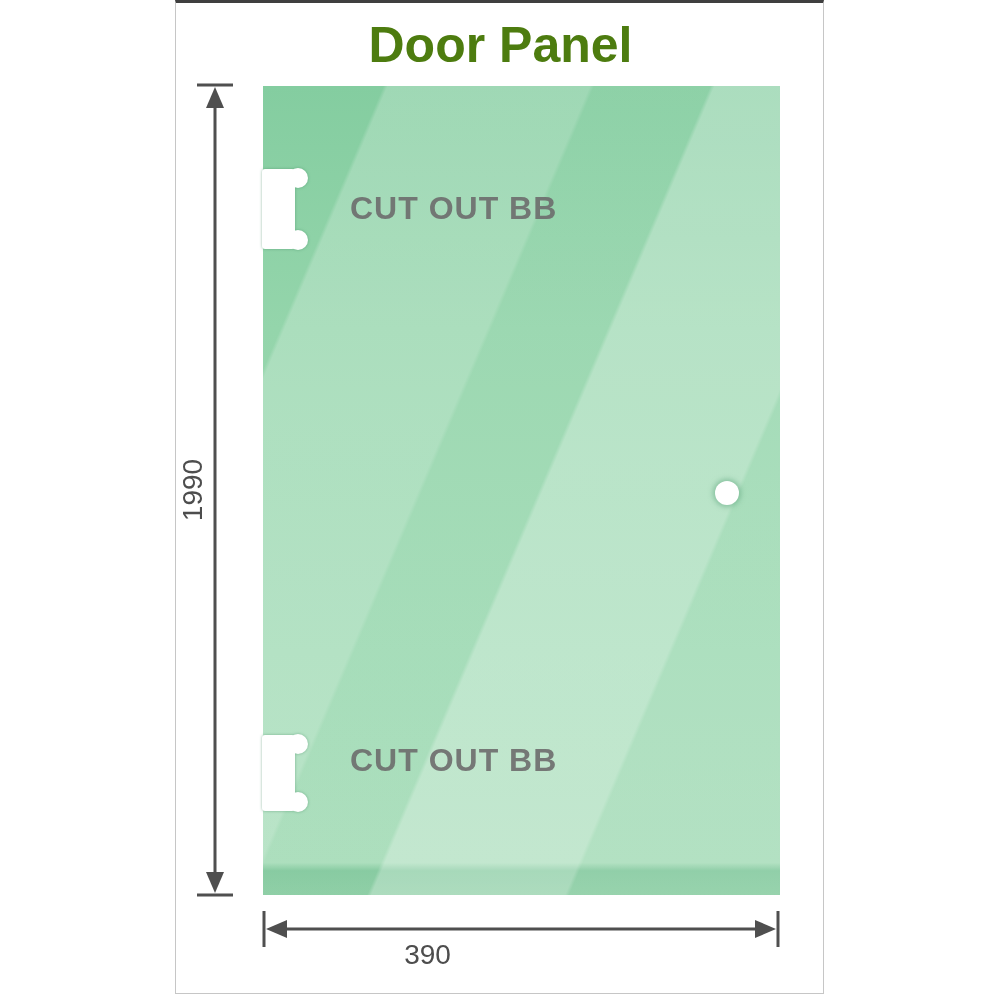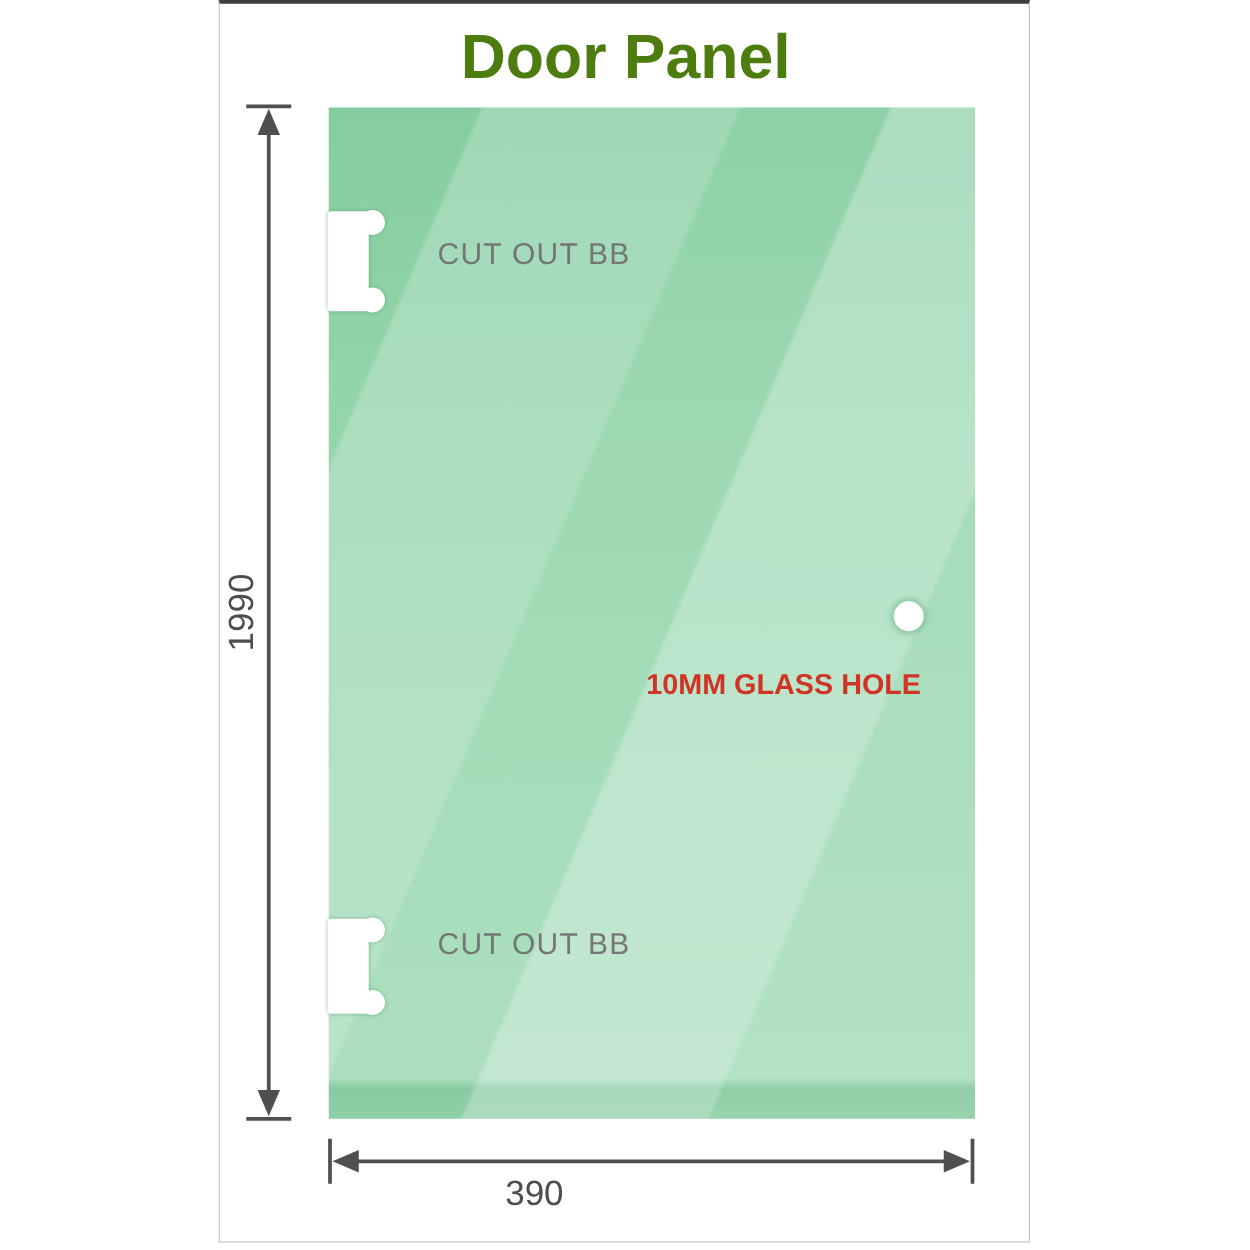--- a/index.html
+++ b/index.html
@@ -66,22 +66,22 @@
         #a6dcb8 96%,
         #7ec79a 97%,
         #86cb9f 100%);
   }
   .cutout {
     position: absolute;
     filter: drop-shadow(0 0 1.5px rgba(70,140,100,.55));
   }
   .cutout-label {
     position: absolute;
-    font-size: 24px;
-    font-weight: 400;
+    font-size: 32px;
+    font-weight: 700;
     letter-spacing: 1px;
     color: #6d6d6d;
     opacity: .9;
     white-space: nowrap;
   }
   .cutout-label.top    { left: 87px;  top: 104px; }
   .cutout-label.bottom { left: 87px;  top: 656px; }
   .glass-hole {
     position: absolute;
     left: 452px;
@@ -153,21 +153,20 @@
         <circle cx="36" cy="69" r="10"></circle>
       </g>
     </svg>
 
     <div class="cutout-label top">CUT OUT BB</div>
 
     <div class="cutout-label bottom">CUT OUT BB</div>
 
     <div class="glass-hole"></div>
 
-    <div class="hole-label">10MM GLASS HOLE</div>
   </div>
 
   <svg class="dims-svg">
 
     <g stroke="#4f4f4f" fill="#4f4f4f">
       <line x1="197" y1="85" x2="233" y2="85" stroke-width="3"></line>
       <line x1="197" y1="895" x2="233" y2="895" stroke-width="3"></line>
       <line x1="215" y1="104" x2="215" y2="876" stroke-width="3"></line>
       <polygon points="215,87 206,108 224,108" stroke="none"></polygon>
       <polygon points="215,893 206,872 224,872" stroke="none"></polygon>

